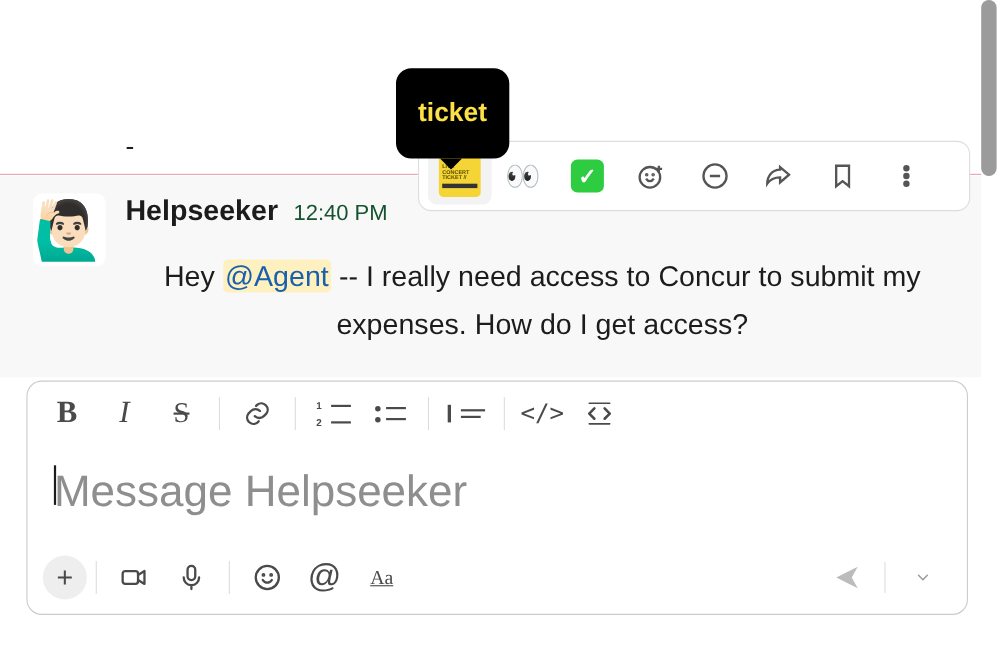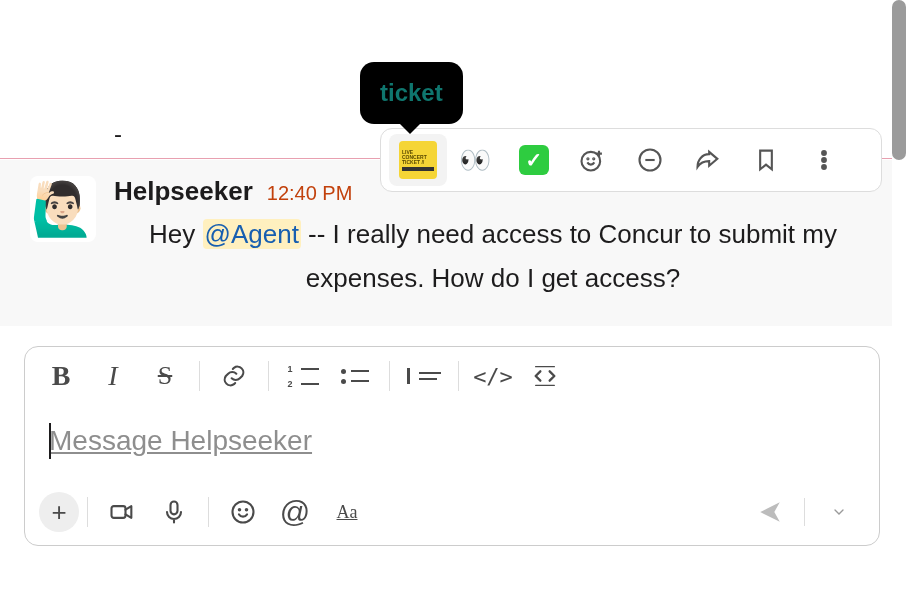--- a/index.html
+++ b/index.html
@@ -55,30 +55,30 @@
     align-items: center;
     justify-content: center;
     font-size: 52px;
     flex-shrink: 0;
   }
   .msg-body { flex: 1; }
   .msg-header {
     display: flex;
     align-items: baseline;
     gap: 14px;
-    margin-bottom: 5px;
+    margin-bottom: 22px;
   }
   .msg-user {
     font-weight: 900;
     font-size: 26px;
     color: #1d1c1d;
   }
   .msg-time {
     font-size: 20px;
-    color: #c2410c;
+    color: #14532d;
   }
   .msg-text {
     font-size: 26px;
     line-height: 1.7;
     color: #1d1c1d;
     text-align: center;
   }
   .mention {
     background: #fff0bf;
     color: #185fb0;
@@ -125,24 +125,24 @@
   .rxn-check {
     width: 30px; height: 30px; background:#2ecc40;border-radius:6px;
     display:flex;align-items:center;justify-content:center;color:#fff;font-size:20px;font-weight:bold;
   }
   
   .tooltip {
     position: absolute;
     left: 360px;
     top: 62px;
     background: #000;
-    color: #0f766e;
+    color: #fde047;
     font-weight: 700;
     font-size: 24px;
-    padding: 17px 20px;
+    padding: 27px 20px;
     border-radius: 14px;
     z-index: 20;
   }
   .tooltip::after {
     content: "";
     position: absolute;
     bottom: -10px;
     left: 40px;
     border: 10px solid transparent;
     border-top-color: #000;
@@ -180,25 +180,24 @@
     width: 1px;
     height: 30px;
     background: #ddd;
     margin: 0 8px;
   }
   .fmt-btn.bold { font-weight: 800; font-family: Georgia, serif; font-size:28px;}
   .fmt-btn.italic { font-style: italic; font-family: Georgia, serif; font-size:28px;}
   .fmt-btn.strike { text-decoration: line-through; font-family: Georgia, serif; font-size:26px;}
   .composer-input {
     padding: 20px 24px 30px;
-    font-size: 28px;
+    font-size: 40px;
     color: #8e8e8e;
     min-height: 80px;
     position: relative;
-    text-decoration: underline;
   }
   .composer-input .cursor {
     position: absolute;
     left: 24px;
     top: 18px;
     width: 2px;
     height: 36px;
     background: #1d1c1d;
   }
   .act-row { padding: 0 14px 8px; }

